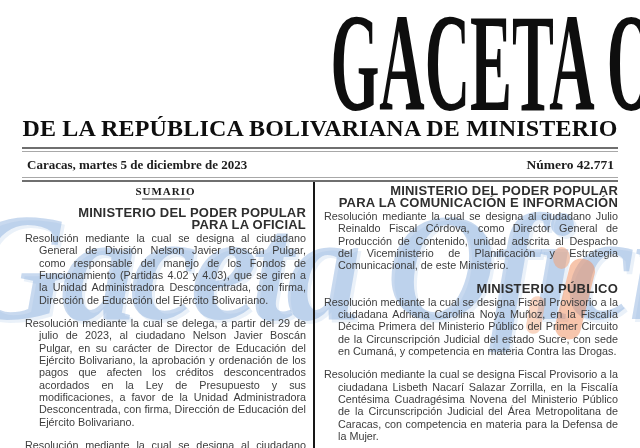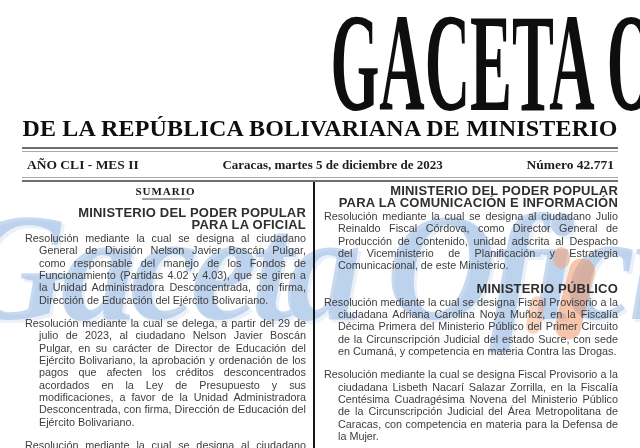--- a/index.html
+++ b/index.html
@@ -87,21 +87,20 @@
 <div class="header">
   <div class="masthead-wrap">
     <span class="masthead">GACETA OFICIAL</span>
   </div>
   <div class="subtitle">DE LA REPÚBLICA BOLIVARIANA DE MINISTERIO</div>
 </div>
 
 <div class="rule top"></div>
 
 <div class="issue-bar">
-  <span>AÑO CLI - MES II</span>
   <span class="center">Caracas, martes 5 de diciembre de 2023</span>
   <span>Número 42.771</span>
 </div>
 
 <div class="rule bottom"></div>
 
 <div class="cols">
 
   <div class="col-left">
     <div class="sumario">SUMARIO</div>

